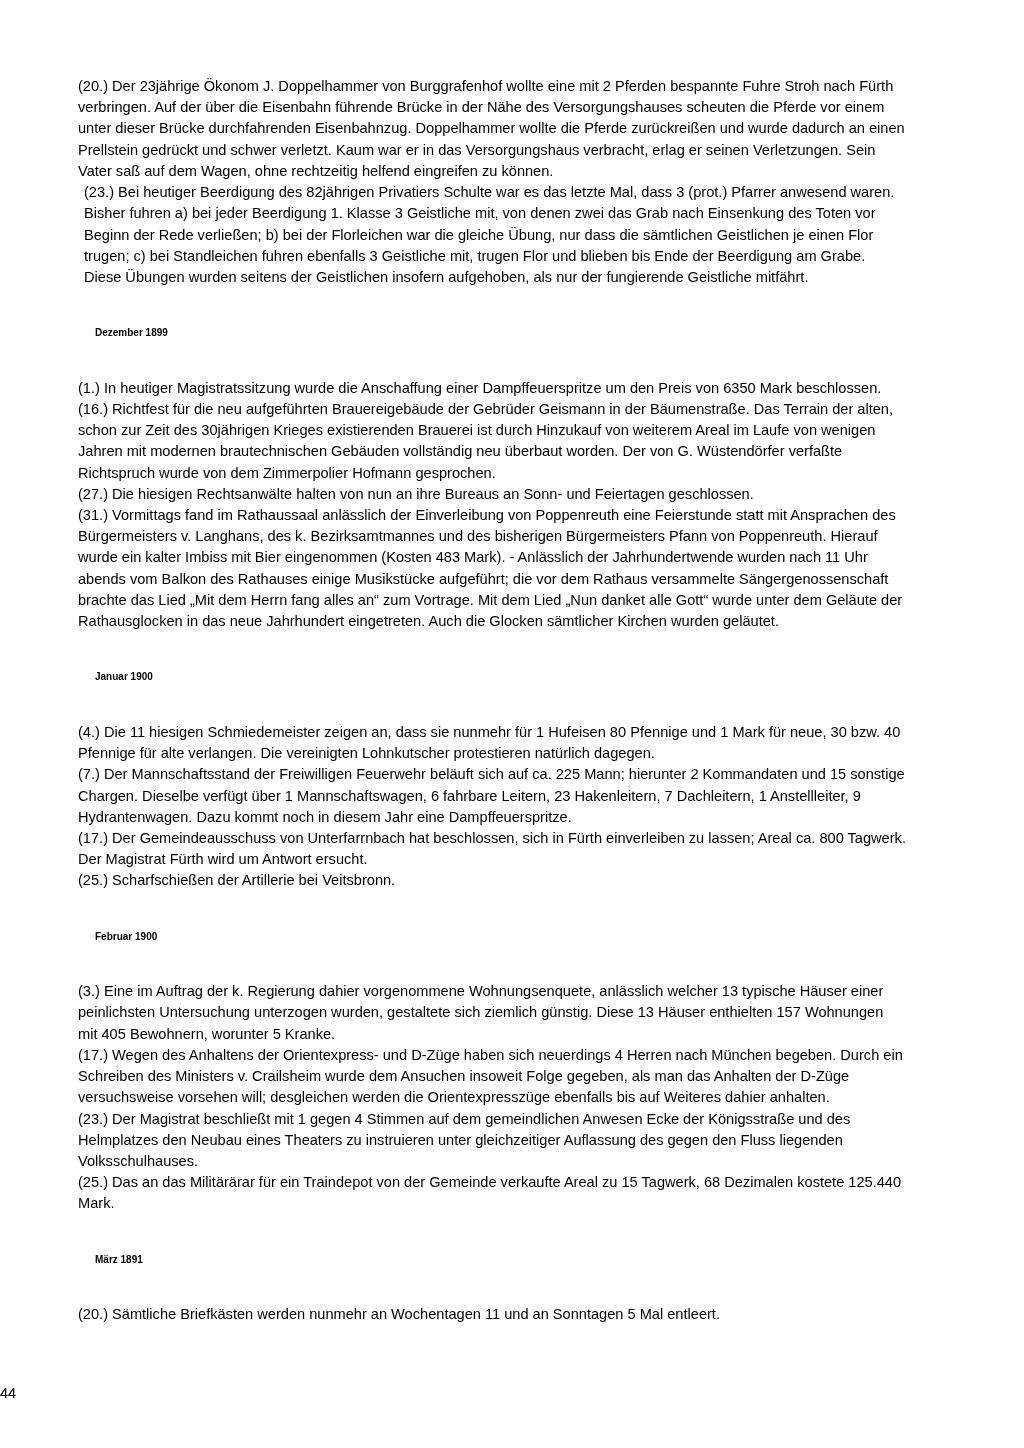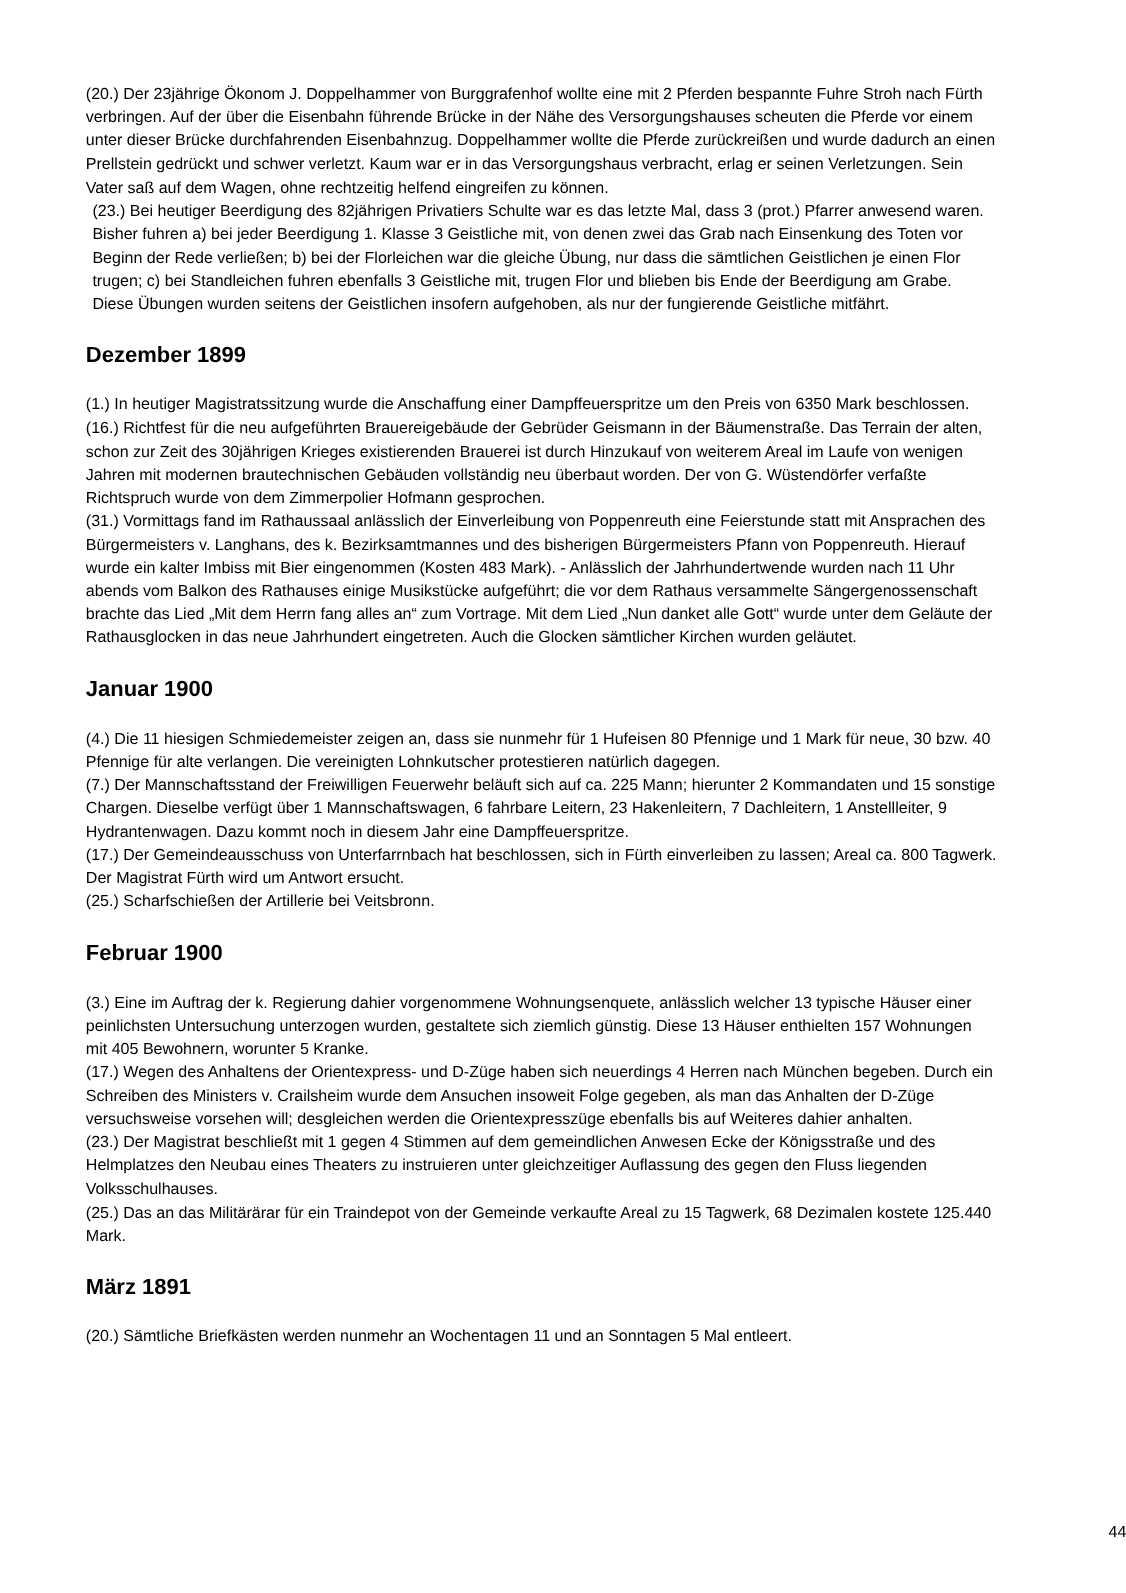--- a/index.html
+++ b/index.html
@@ -26,51 +26,52 @@
     text-align: left;
   }
   .para {
     margin: 0;
     text-indent: 0;
   }
   .para.indented {
     padding-left: 6px;
   }
   .heading {
-    margin: 0;
+    margin: 17px;
     font-weight: bold;
-    font-size: 20px;
+    font-size: 10px;
   }
   .gap-before-heading {
     height: 21px;
   }
   .gap-after-heading {
     height: 20px;
   }
   .page-number {
     position: absolute;
     left: 0;
     right: 0;
     bottom: 47px;
-    text-align: right;
+    text-align: left;
     font-size: 14.6px;
   }
 </style>
 </head>
 <body>
 
 <div class="page">
   <div class="doc-body" id="doc-body">
       <p class="para">(20.) Der 23jährige Ökonom J. Doppelhammer von Burggrafenhof wollte eine mit 2 Pferden bespannte Fuhre Stroh nach Fürth verbringen. Auf der über die Eisenbahn führende Brücke in der Nähe des Versorgungshauses scheuten die Pferde vor einem unter dieser Brücke durchfahrenden Eisenbahnzug. Doppelhammer wollte die Pferde zurückreißen und wurde dadurch an einen Prellstein gedrückt und schwer verletzt. Kaum war er in das Versorgungshaus verbracht, erlag er seinen Verletzungen. Sein Vater saß auf dem Wagen, ohne rechtzeitig helfend eingreifen zu können.</p>
       <p class="para indented">(23.) Bei heutiger Beerdigung des 82jährigen Privatiers Schulte war es das letzte Mal, dass 3 (prot.) Pfarrer anwesend waren. Bisher fuhren a) bei jeder Beerdigung 1. Klasse 3 Geistliche mit, von denen zwei das Grab nach Einsenkung des Toten vor Beginn der Rede verließen; b) bei der Florleichen war die gleiche Übung, nur dass die sämtlichen Geistlichen je einen Flor trugen; c) bei Standleichen fuhren ebenfalls 3 Geistliche mit, trugen Flor und blieben bis Ende der Beerdigung am Grabe. Diese Übungen wurden seitens der Geistlichen insofern aufgehoben, als nur der fungierende Geistliche mitfährt.</p>
       <div class="gap-before-heading"></div>
       <div class="heading">Dezember 1899</div>
       <div class="gap-after-heading"></div>
       <p class="para">(1.) In heutiger Magistratssitzung wurde die Anschaffung einer Dampffeuerspritze um den Preis von 6350 Mark beschlossen.</p>
       <p class="para">(16.) Richtfest für die neu aufgeführten Brauereigebäude der Gebrüder Geismann in der Bäumenstraße. Das Terrain der alten, schon zur Zeit des 30jährigen Krieges existierenden Brauerei ist durch Hinzukauf von weiterem Areal im Laufe von wenigen Jahren mit modernen brautechnischen Gebäuden vollständig neu überbaut worden. Der von G. Wüstendörfer verfaßte Richtspruch wurde von dem Zimmerpolier Hofmann gesprochen.</p>
+      <p class="para">(27.) Die hiesigen Rechtsanwälte halten von nun an ihre Bureaus an Sonn- und Feiertagen geschlossen.</p>
       <p class="para">(31.) Vormittags fand im Rathaussaal anlässlich der Einverleibung von Poppenreuth eine Feierstunde statt mit Ansprachen des Bürgermeisters v. Langhans, des k. Bezirksamtmannes und des bisherigen Bürgermeisters Pfann von Poppenreuth. Hierauf wurde ein kalter Imbiss mit Bier eingenommen (Kosten 483 Mark). - Anlässlich der Jahrhundertwende wurden nach 11 Uhr abends vom Balkon des Rathauses einige Musikstücke aufgeführt; die vor dem Rathaus versammelte Sängergenossenschaft brachte das Lied „Mit dem Herrn fang alles an“ zum Vortrage. Mit dem Lied „Nun danket alle Gott“ wurde unter dem Geläute der Rathausglocken in das neue Jahrhundert eingetreten. Auch die Glocken sämtlicher Kirchen wurden geläutet.</p>
       <div class="gap-before-heading"></div>
       <div class="heading">Januar 1900</div>
       <div class="gap-after-heading"></div>
       <p class="para">(4.) Die 11 hiesigen Schmiedemeister zeigen an, dass sie nunmehr für 1 Hufeisen 80 Pfennige und 1 Mark für neue, 30 bzw. 40 Pfennige für alte verlangen. Die vereinigten Lohnkutscher protestieren natürlich dagegen.</p>
       <p class="para">(7.) Der Mannschaftsstand der Freiwilligen Feuerwehr beläuft sich auf ca. 225 Mann; hierunter 2 Kommandaten und 15 sonstige Chargen. Dieselbe verfügt über 1 Mannschaftswagen, 6 fahrbare Leitern, 23 Hakenleitern, 7 Dachleitern, 1 Anstellleiter, 9 Hydrantenwagen. Dazu kommt noch in diesem Jahr eine Dampffeuerspritze.</p>
       <p class="para">(17.) Der Gemeindeausschuss von Unterfarrnbach hat beschlossen, sich in Fürth einverleiben zu lassen; Areal ca. 800 Tagwerk. Der Magistrat Fürth wird um Antwort ersucht.</p>
       <p class="para">(25.) Scharfschießen der Artillerie bei Veitsbronn.</p>
       <div class="gap-before-heading"></div>
       <div class="heading">Februar 1900</div>

